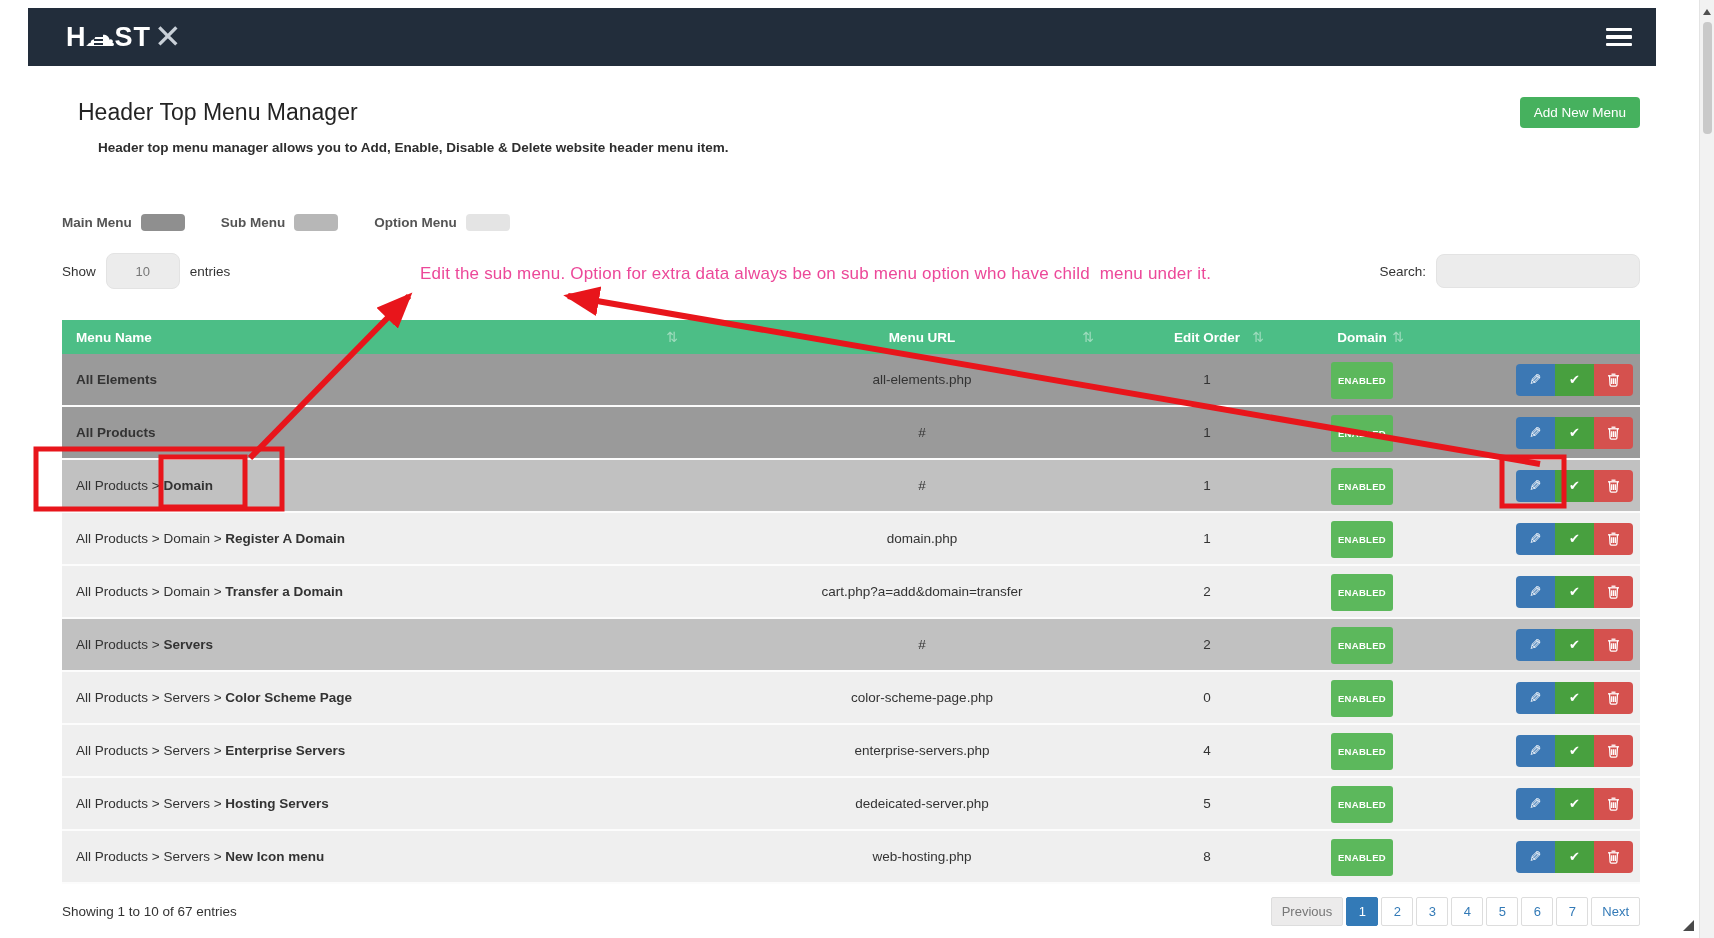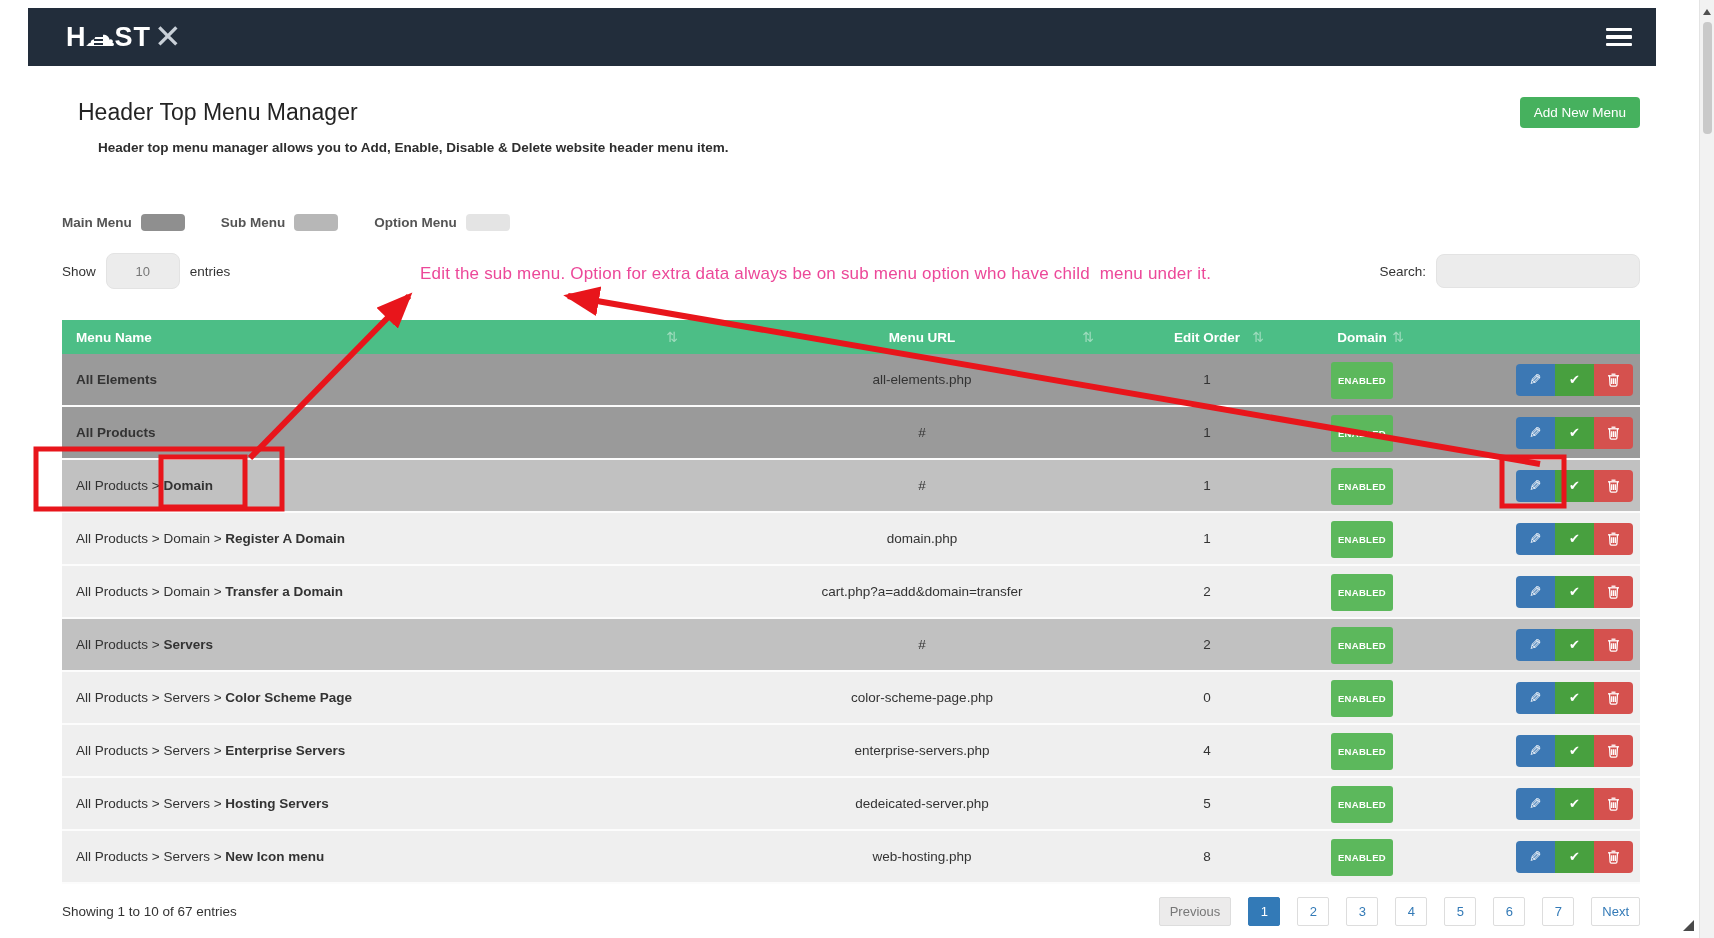--- a/index.html
+++ b/index.html
@@ -67,21 +67,21 @@
   .action-btn.edit   { background:#3c78b4; border-radius:4px 0 0 4px; }
   .action-btn.enable { background:#48a03f; }
   .action-btn.delete { background:#d5514e; border-radius:0 4px 4px 0; }
   .pencil { display:inline-block; transform:scaleX(-1); font-size:15px; }
   .check  { font-size:13px; }
   .trash  { display:inline-flex; }
 
   
   .footer-row { margin-top:13px; display:flex; justify-content:space-between; align-items:center; height:29px; }
   .showing-text { font-size:13.5px; color:#333; }
-  .pagination { display:flex; gap:17px; }
+  .pagination { display:flex; gap:3px; }
   .page-item { min-width:10px; padding:0 10px; height:27px; display:inline-flex; align-items:center;
                justify-content:center; border:1px solid #ddd; font-size:13px; color:#337ab7;
                background:#fff; cursor:pointer; border-radius:2px; }
   .page-item.disabled { color:#777; background:#ecebeb; }
   .page-item.active { background:#337ab7; border-color:#337ab7; color:#fff; }
 
   
   .annotation-text { position:absolute; left:420px; top:264px; font-size:17px; color:#ec4899;
                      white-space:pre; z-index:60; letter-spacing:.2px; }
   .overlay-svg { position:absolute; left:0; top:0; z-index:55; pointer-events:none; }

